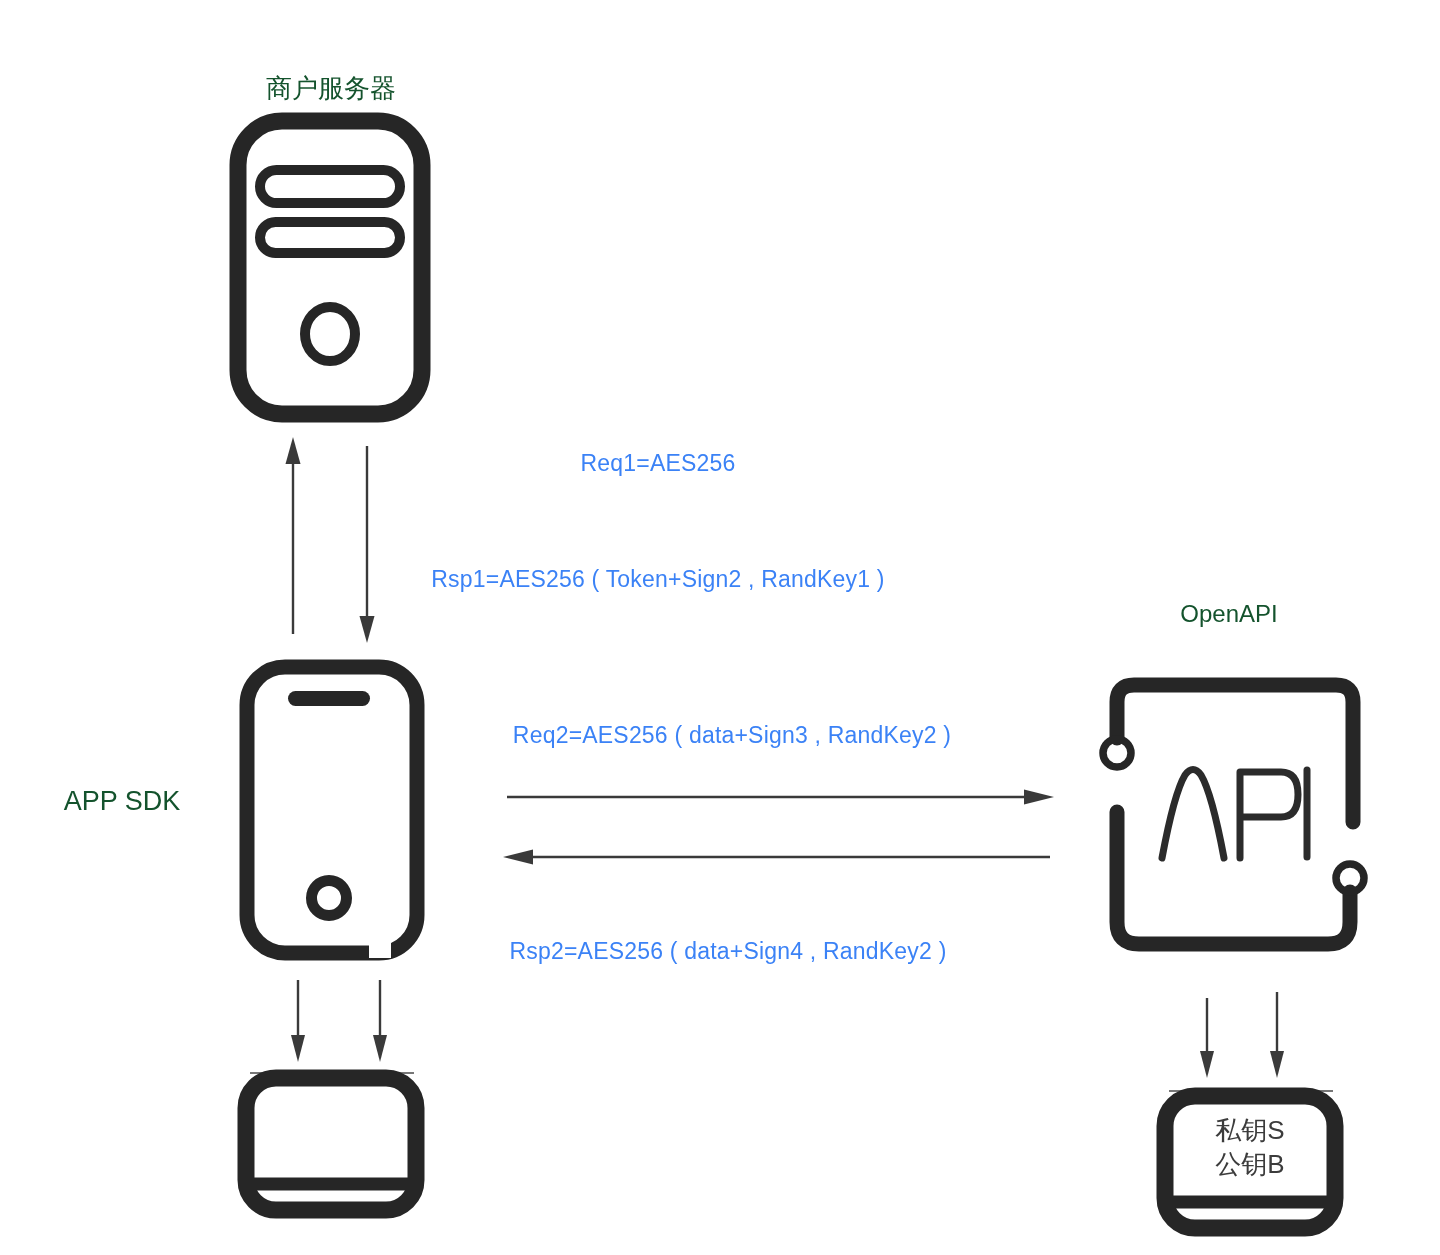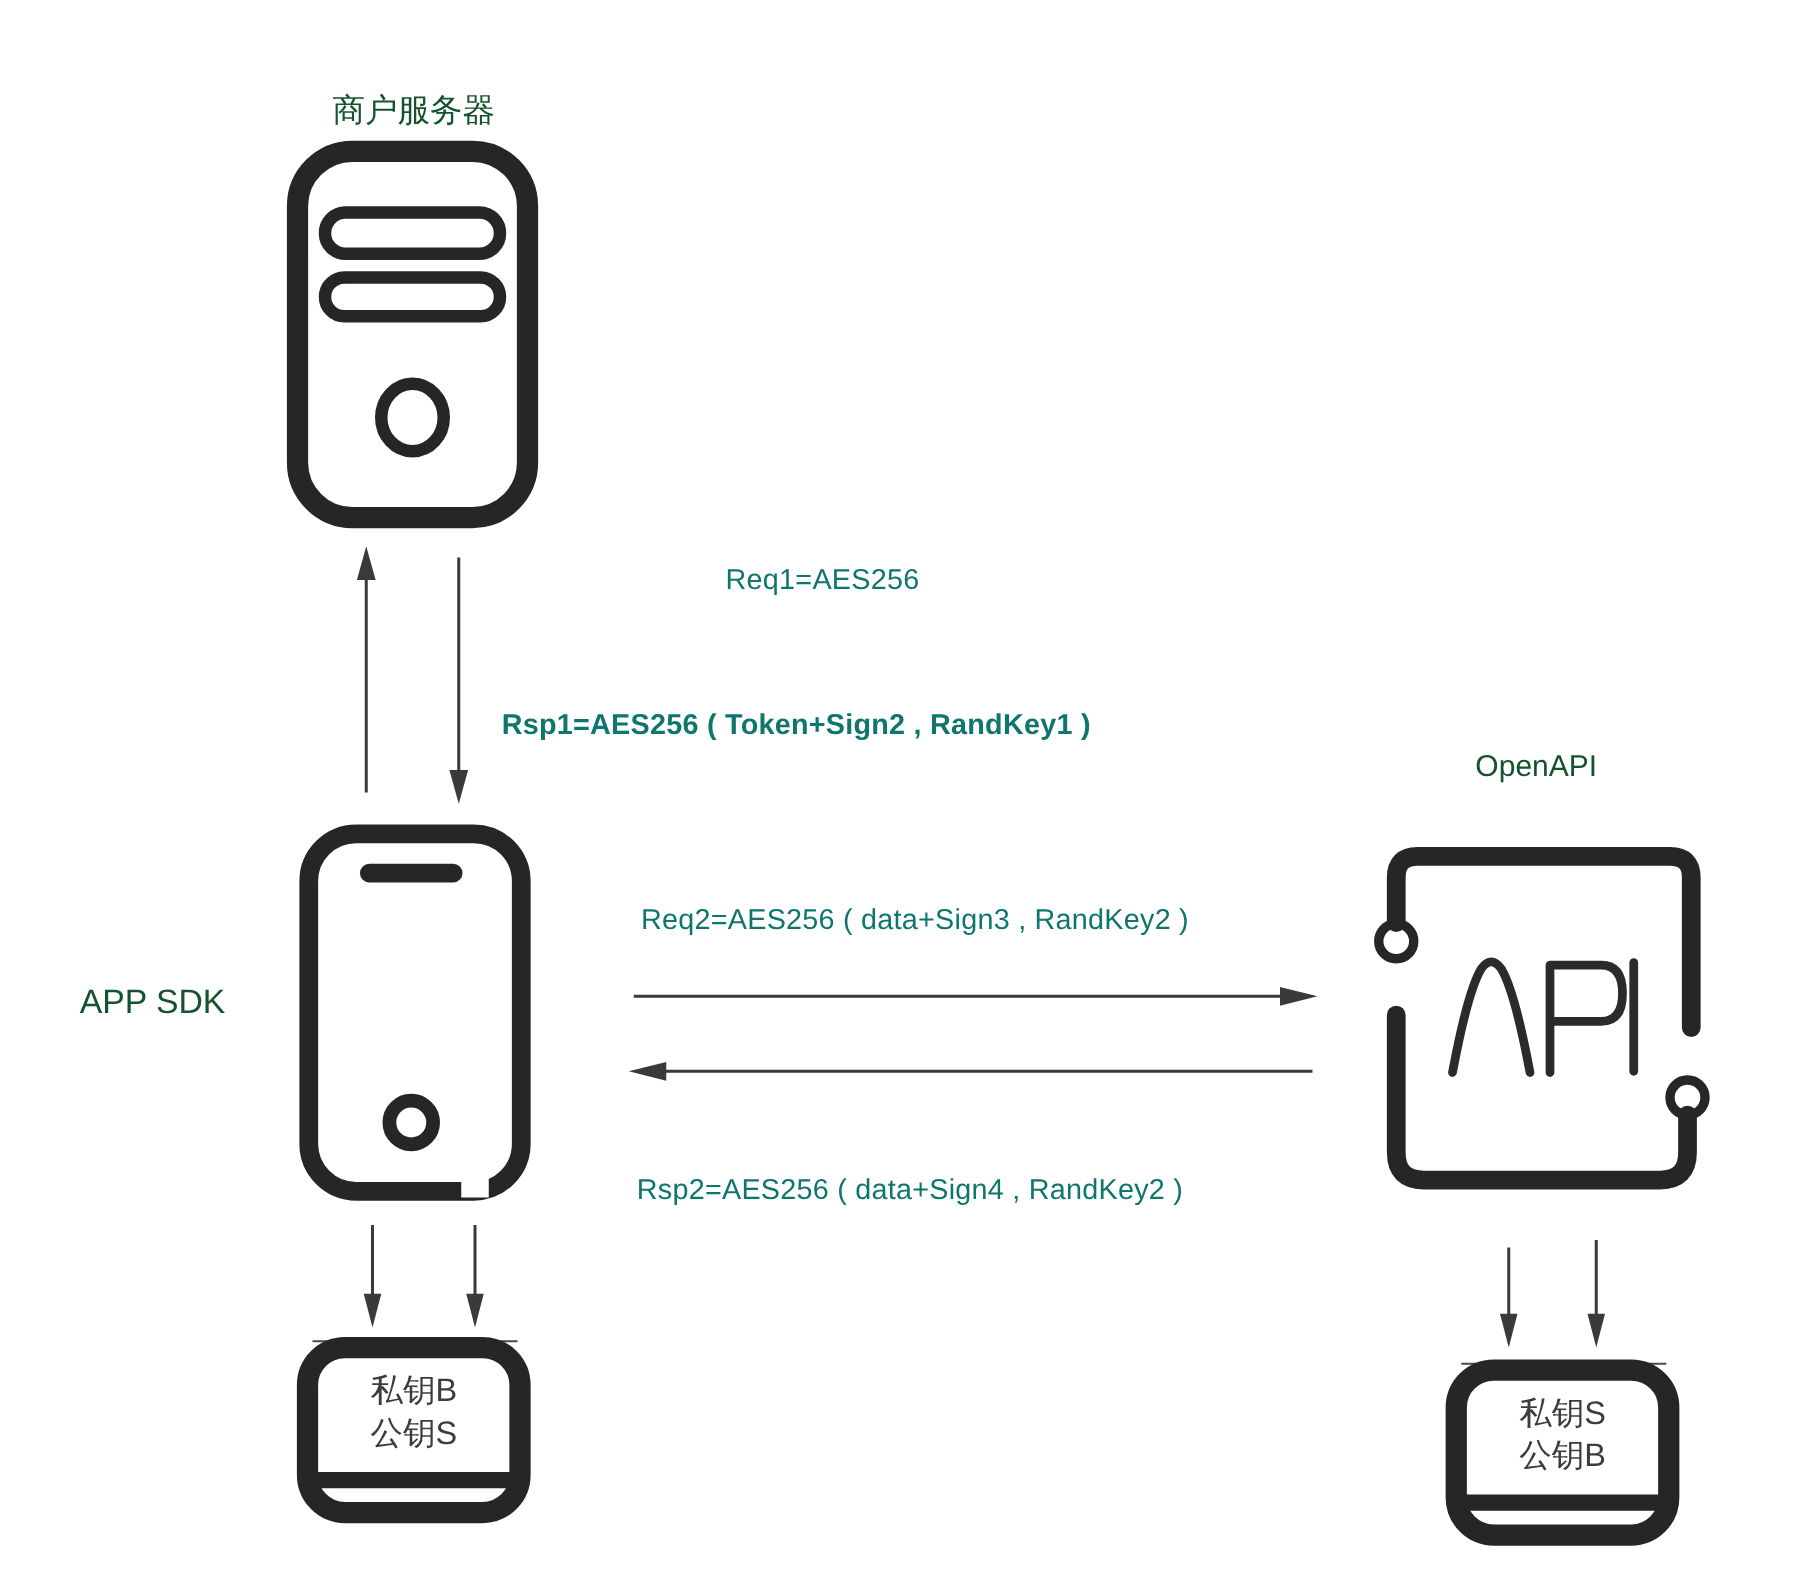--- a/index.html
+++ b/index.html
@@ -2,21 +2,21 @@
 <html><head>
 <meta charset="utf-8">
 <style>
   html,body{margin:0;padding:0;background:#ffffff;}
   .canvas{
     position:relative;width:1440px;height:1255px;background:#ffffff;overflow:hidden;
     font-family:"Liberation Sans","DejaVu Sans",sans-serif;color:#3d3d3d;
   }
   .abs{position:absolute;}
   .lbl{position:absolute;text-align:center;color:#14532d;white-space:nowrap;}
-  .msg{position:absolute;text-align:center;font-size:23px;line-height:30px;color:#0f766e;white-space:nowrap;letter-spacing:0.2px;}
+  .msg{position:absolute;text-align:center;font-size:23px;line-height:30px;color:#3b82f6;white-space:nowrap;letter-spacing:0.2px;}
   .node-title{font-size:26px;}
   .ks-text{position:absolute;text-align:center;font-size:26px;line-height:34px;color:#3c3c3c;}
   svg{display:block;}
   .stroke{stroke:#262626;fill:none;}
   .fillic{fill:#262626;stroke:none;}
   .arrow-line{stroke:#3a3a3a;stroke-width:2.4;fill:none;}
   .arrow-head{fill:#3a3a3a;stroke:none;}
   .api-letters{stroke:#2b2b2b;stroke-width:7;fill:none;stroke-linecap:round;stroke-linejoin:round;}
   .hairline{stroke:#4a4a4a;stroke-width:1.6;fill:none;}
 </style>
@@ -55,24 +55,20 @@
       <path class="api-letters" d="M 142 182 L 142 96 L 183 96 Q 200 96 200 118.5 Q 200 141 183 141 L 142 141"></path>
       <path class="api-letters" d="M 209 94 L 209 181"></path>
     </g>
   </svg>
 
   <svg class="abs" style="left:236px;top:1068px;" width="190" height="152" viewBox="0 0 190 152">
     <line class="hairline" x1="14" y1="5" x2="178" y2="5"></line>
     <rect class="stroke" x="10" y="10" width="170" height="132" rx="30" stroke-width="17" fill="#ffffff"></rect>
     <line class="stroke" x1="15" y1="116" x2="175" y2="116" stroke-width="13"></line>
   </svg>
-  <div class="ks-text" style="left:236px;top:1095px;width:190px;">
-    <div>私钥B</div>
-    <div>公钥S</div>
-  </div>
 
   <svg class="abs" style="left:1155px;top:1086px;" width="190" height="152" viewBox="0 0 190 152">
     <line class="hairline" x1="14" y1="5" x2="178" y2="5"></line>
     <rect class="stroke" x="10" y="10" width="170" height="132" rx="30" stroke-width="17" fill="#ffffff"></rect>
     <line class="stroke" x1="15" y1="116" x2="175" y2="116" stroke-width="13"></line>
   </svg>
   <div class="ks-text" style="left:1155px;top:1113px;width:190px;">
     <div>私钥S</div>
     <div>公钥B</div>
   </div>
@@ -110,19 +106,19 @@
   </svg>
   <svg class="abs" style="left:1267px;top:990px;" width="20" height="90" viewBox="0 0 20 90">
     <line class="arrow-line" x1="10" y1="2" x2="10" y2="64"></line>
     <polygon class="arrow-head" points="10,88 3,61 17,61"></polygon>
   </svg>
 
   <div class="msg" style="left:398px;top:448px;width:520px;">
     <div>Req1=AES256</div>
   </div>
 
-  <div class="msg" style="left:377px;top:564px;width:520px;font-weight:bold;">Rsp1=AES256 ( Token+Sign2 , RandKey1 )</div>
+  <div class="msg" style="left:398px;top:564px;width:520px;">Rsp1=AES256 ( Token+Sign2 , RandKey1 )</div>
 
   <div class="msg" style="left:472px;top:720px;width:520px;">Req2=AES256 ( data+Sign3 , RandKey2 )</div>
 
   <div class="msg" style="left:468px;top:908px;width:520px;margin-top:28px;">Rsp2=AES256 ( data+Sign4 , RandKey2 )</div>
 
 </div>
 
 </body></html>

